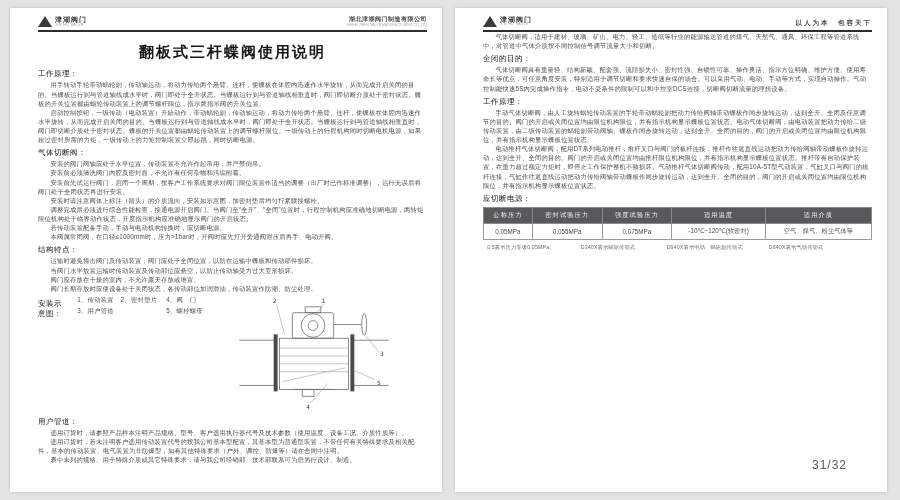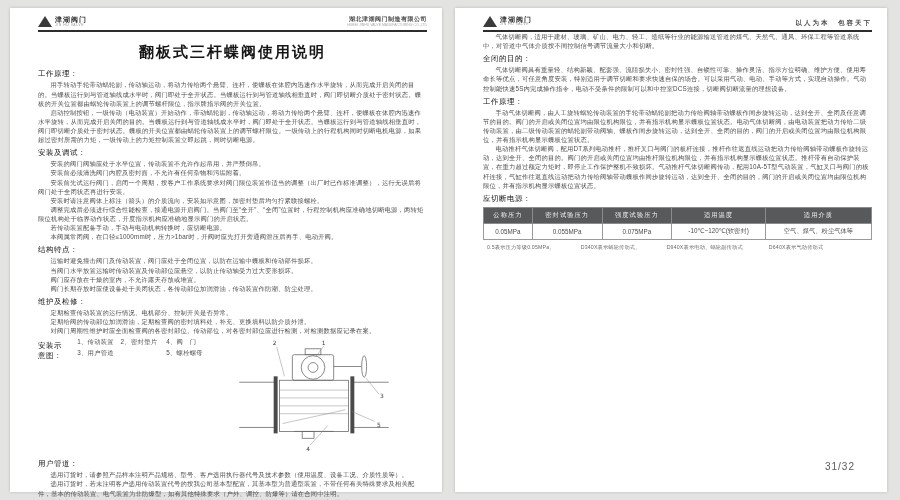--- a/index.html
+++ b/index.html
@@ -49,21 +49,21 @@
   svg text { font-size:6px; fill:#3a3a3a; font-family:"DejaVu Sans",sans-serif; }
 
   .perf-table { width:100%; border-collapse:collapse; margin-top:3px; }
   .perf-table th { background:#58595b; color:#f5f5f5; font-size:6.3px; font-weight:normal;
                    padding:3px 2px; border:1px solid #8c8c8c; letter-spacing:1px; }
   .perf-table td { font-size:6.3px; color:#4c4c4c; padding:3px 2px; text-align:center;
                    border:1px solid #9a9a9a; }
   .footnote-row { display:flex; gap:26px; margin-top:4px; padding-left:4px; }
   .footnote-row span { font-size:5.2px; color:#6a6a6a; letter-spacing:0.2px; }
 
-  .page-num { position:absolute; right:32px; bottom:20px; font-size:10px; color:#5a5a5a; letter-spacing:1px;text-align:center; }
+  .page-num { position:absolute; right:40px; bottom:20px; font-size:12px; color:#5a5a5a; letter-spacing:1px;text-align:center; }
 </style>
 </head>
 <body>
 
 <div class="page page-left">
   <div class="pg-header">
     <div class="logo-wrap">
       <div class="logo-mark"></div>
       <div class="logo-text-col">
         <span class="logo-cn">津湖阀门</span>
@@ -78,44 +78,38 @@
 
   <div class="doc-title">翻板式三杆蝶阀使用说明</div>
 
   <div>
     <div class="sec-h">工作原理：</div>
     <p class="para">用手转动手轮带动蜗轮副，传动轴运动，将动力传给两个悬臂、连杆，使蝶板在体腔内迅速作水平旋转，从而完成开启关闭的目的。当蝶板运行到与管道轴线成水平时，阀门即处于全开状态。当蝶板运行到与管道轴线相垂直时，阀门即切断介质处于密封状态。蝶板的开关位置都由蜗轮传动装置上的调节螺杆限位，指示牌指示阀的开关位置。</p>
     <p class="para">启动控制按钮，一级传动（电动装置）开始动作，带动蜗轮副，传动轴运动，将动力传给两个悬臂、连杆，使蝶板在体腔内迅速作水平旋转，从而完成开启关闭的目的。当蝶板运行到与管道轴线成水平时，阀门即处于全开状态。当蝶板运行到与管道轴线相垂直时，阀门即切断介质处于密封状态。蝶板的开关位置都由蜗轮传动装置上的调节螺杆限位。一级传动上的行程机构同时切断电机电源，如果超过密封所需的力矩，一级传动上的力矩控制装置立即起跳，同时切断电源。</p>
   </div>
 
   <div>
-    <div class="sec-h">安装及调试：</div>
+    <div class="sec-h">气体切断阀：</div>
     <p class="para">安装的阀门阀轴应处于水平位置，传动装置不允许作起吊用，并严禁倒吊。</p>
     <p class="para">安装前必须清洗阀门内腔及密封面，不允许有任何杂物和污垢附着。</p>
     <p class="para">安装前先试运行阀门，启闭一个周期，按客户工作系统要求对阀门限位装置作适当的调整（出厂时已作标准调整），运行无误后将阀门处于全闭状态再进行安装。</p>
     <p class="para">安装时请注意阀体上标注（箭头）的介质流向，安装如示意图，加密封垫后均匀拧紧联接螺栓。</p>
     <p class="para">调整完成后必须进行综合性能检查，接通电源开启阀门。当阀门至“全开”、“全闭”位置时，行程控制机构应准确地切断电源，两转矩限位机构处于临界动作状态，开度指示机构应准确地显示阀门的开启状态。</p>
     <p class="para">若传动装置配备手动，手动与电动机构转换时，应切断电源。</p>
     <p class="para">本阀属常闭阀，在口径≤1000mm时，压力&gt;1bar时，开阀时应先打开旁通阀泄压后再手、电动开阀。</p>
   </div>
 
   <div>
     <div class="sec-h">结构特点：</div>
     <p class="para">运输时避免撞击阀门及传动装置，阀门应处于全闭位置，以防在运输中蝶板和传动部件损坏。</p>
     <p class="para">当阀门水平放置运输时传动装置及传动部位应悬空，以防止传动轴受力过大变形损坏。</p>
     <p class="para">阀门应存放在干燥的室内，不允许露天存放或堆置。</p>
     <p class="para">阀门长期存放时应使设备处于关闭状态，各传动部位加润滑油，传动装置作防潮、防尘处理。</p>
   </div>
 
-  <div>
-    <div class="sec-h">维护及检修：</div>
-    <p class="para">定期检查传动装置的运行情况、电机部分、控制开关是否异常。</p>
-    <p class="para">定期给阀的传动部位加润滑油，定期检查阀的密封填料处，补充、更换填料以防介质外泄。</p>
-    <p class="para">对阀门周期性维护时应全面检查阀的各密封部位、传动部位，对各密封部位应进行检测，对检测数据应记录在案。</p>
-  </div>
 
   <div class="diagram-row">
     <div class="legend-col">
       <div class="sec-h">安装示意图：</div>
       <div class="legend-line">1、传动装置　2、密封垫片　3、用户管道</div>
       <div class="legend-line">4、阀　门　　5、螺栓螺母</div>
     </div>
     <div class="diagram-box">
       <svg viewBox="0 0 160 120">
 

